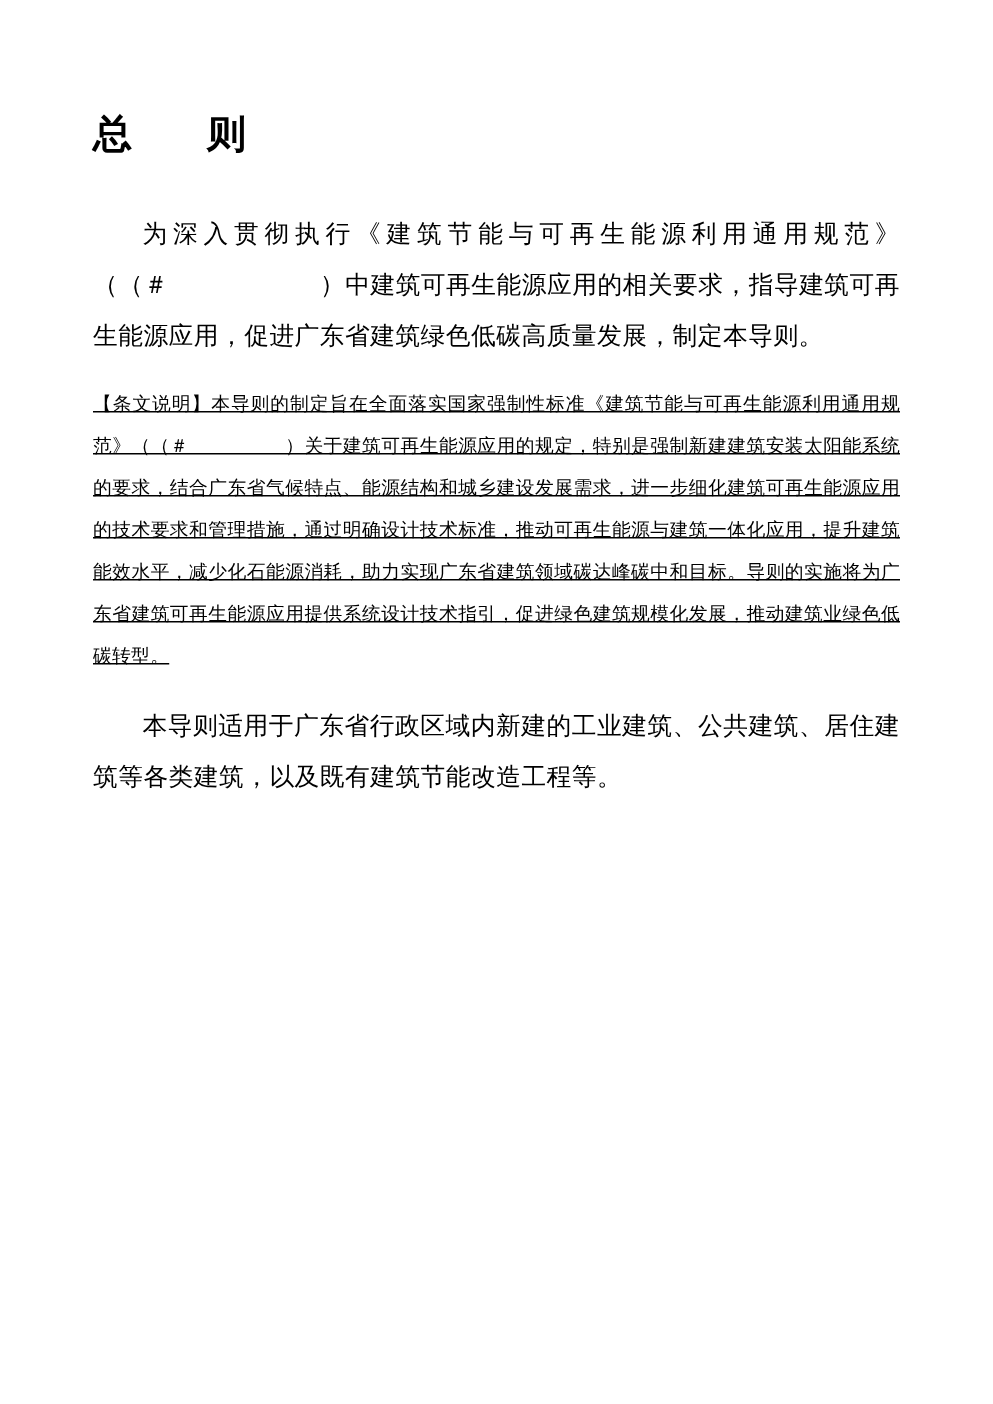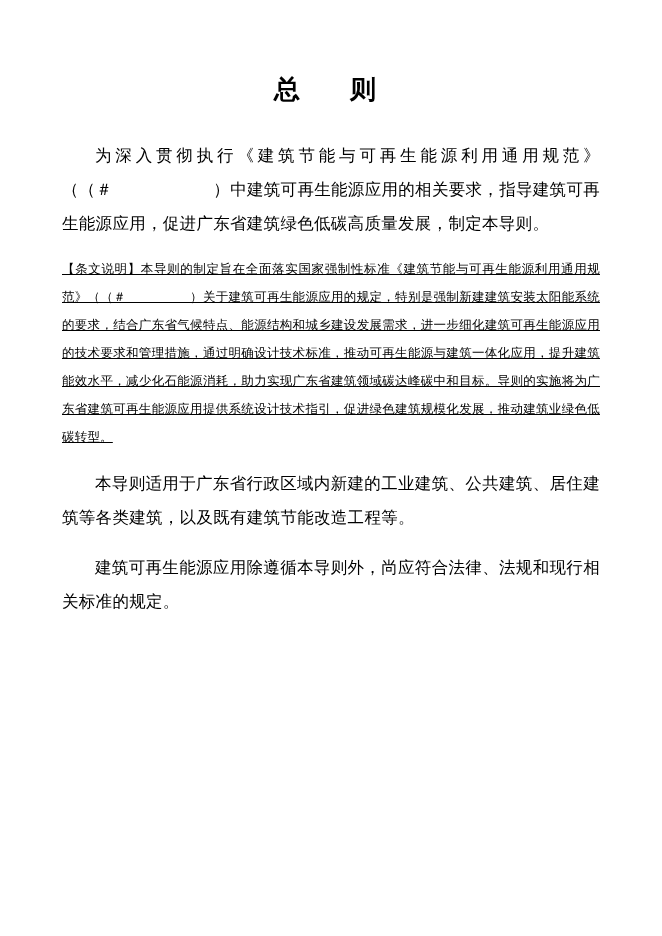--- a/index.html
+++ b/index.html
@@ -16,21 +16,21 @@
     overflow: hidden;
   }
   .page {
     position: relative;
     width: 662px;
     height: 936px;
     box-sizing: border-box;
     padding: 0 62px;
   }
   .doc-title {
-    text-align: center;
+    text-align: left;
     font-size: 26px;
     font-weight: bold;
     letter-spacing: 12px;
     margin-top: 72px;
     margin-bottom: 0;
     font-family: Liberation Mono, monospace;
   }
   .body-para {
     font-size: 16.5px;
     line-height: 34px;
@@ -67,16 +67,15 @@
 
   <p class="body-para first-para">为深入贯彻执行《建筑节能与可再生能源利用通用规范》（（＃　　　　　　）中建筑可再生能源应用的相关要求，指导建筑可再生能源应用，促进广东省建筑绿色低碳高质量发展，制定本导则。</p>
 
   <div class="note-block">
     <p class="note-para">【条文说明】本导则的制定旨在全面落实国家强制性标准《建筑节能与可再生能源利用通用规范》（（＃　　　　　）关于建筑可再生能源应用的规定，特别是强制新建建筑安装太阳能系统的要求，结合广东省气候特点、能源结构和城乡建设发展需求，进一步细化建筑可再生能源应用的技术要求和管理措施，通过明确设计技术标准，推动可再生能源与建筑一体化应用，提升建筑能效水平，减少化石能源消耗，助力实现广东省建筑领域碳达峰碳中和目标。导则的实施将为广东省建筑可再生能源应用提供系统设计技术指引，促进绿色建筑规模化发展，推动建筑业绿色低碳转型。</p>
   </div>
 
   <p class="body-para gap-before">本导则适用于广东省行政区域内新建的工业建筑、公共建筑、居住建筑等各类建筑，以及既有建筑节能改造工程等。</p>
 
 
-  <p class="body-para gap-before">建筑可再生能源应用除遵循本导则外，尚应符合法律、法规和现行相关标准的规定。</p>
 
 
 </div>
 
 </body></html>

